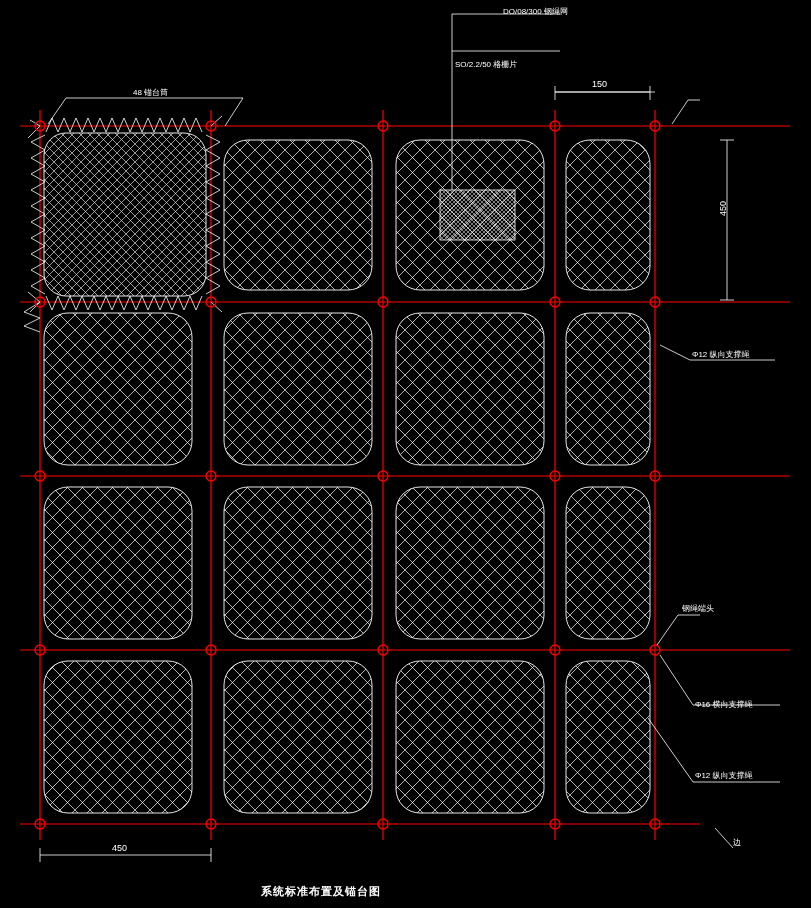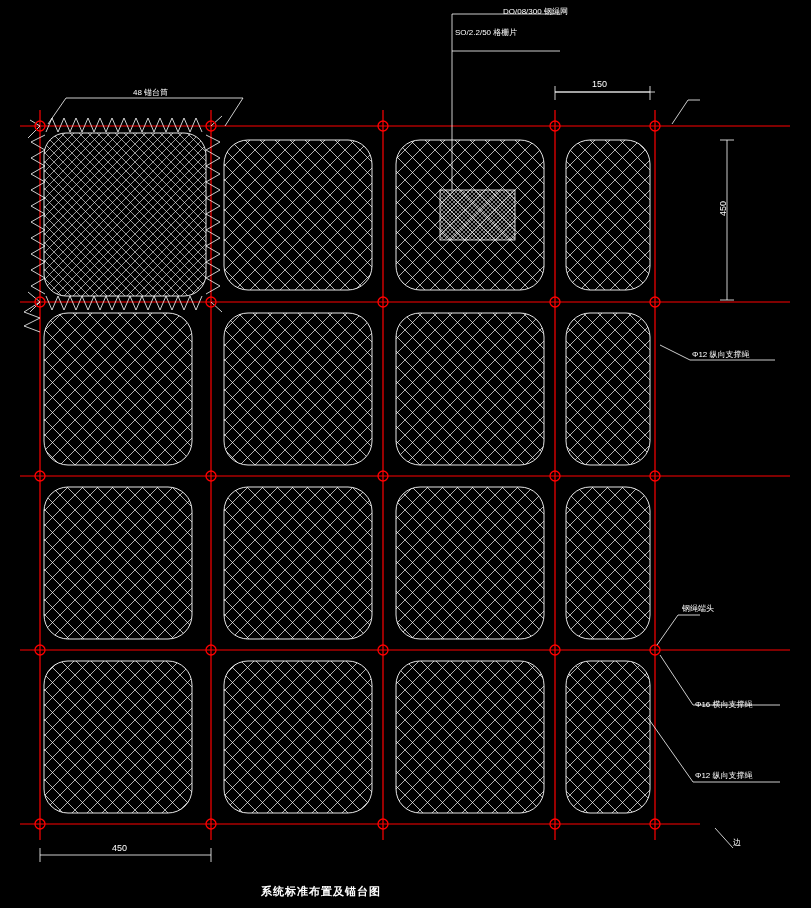--- a/index.html
+++ b/index.html
@@ -153,21 +153,21 @@
       <line x1="720" y1="140" x2="734" y2="140"></line>
       <line x1="720" y1="300" x2="734" y2="300"></line>
 
       <line x1="40" y1="855" x2="211" y2="855"></line>
       <line x1="40" y1="848" x2="40" y2="862"></line>
       <line x1="211" y1="848" x2="211" y2="862"></line>
     </g>
   </svg>
 
   <div class="lbl" style="left:455px;top:7px;margin-left:48px;">DO/08/300 钢绳网</div>
-  <div class="lbl" style="left:455px;top:28px;text-align:right;">SO/2.2/50 格栅片</div>
+  <div class="lbl" style="left:455px;top:60px;text-align:right;">SO/2.2/50 格栅片</div>
   <div class="lbl" style="left:133px;top:88px;text-align:center;">48 锚台筒</div>
   <div class="lbl" style="left:692px;top:350px;">Φ12 纵向支撑绳</div>
   <div class="lbl" style="left:682px;top:604px;">钢绳端头</div>
   <div class="lbl" style="left:695px;top:694px;margin-top:6px;">Φ16 横向支撑绳</div>
   <div class="lbl" style="left:695px;top:771px;">Φ12 纵向支撑绳</div>
   <div class="lbl" style="left:733px;top:838px;">边</div>
 
   <div class="lbl-dim" style="left:592px;top:79px;">150</div>
   <div class="lbl-dim" style="left:718px;top:216px;transform:rotate(-90deg);transform-origin:left top;">450</div>
   <div class="lbl-dim" style="left:112px;top:843px;">450</div>

